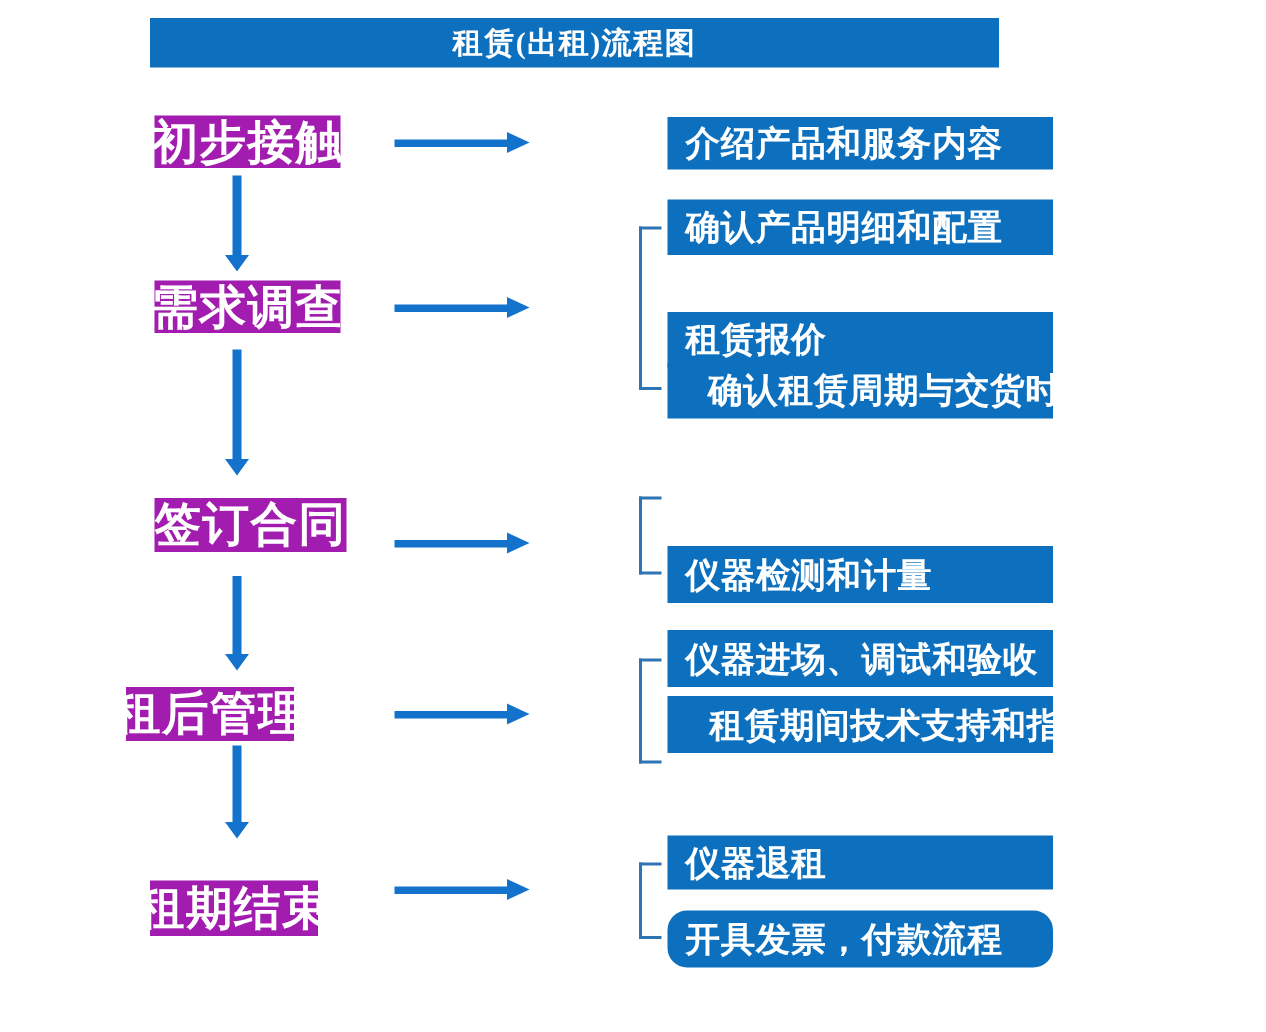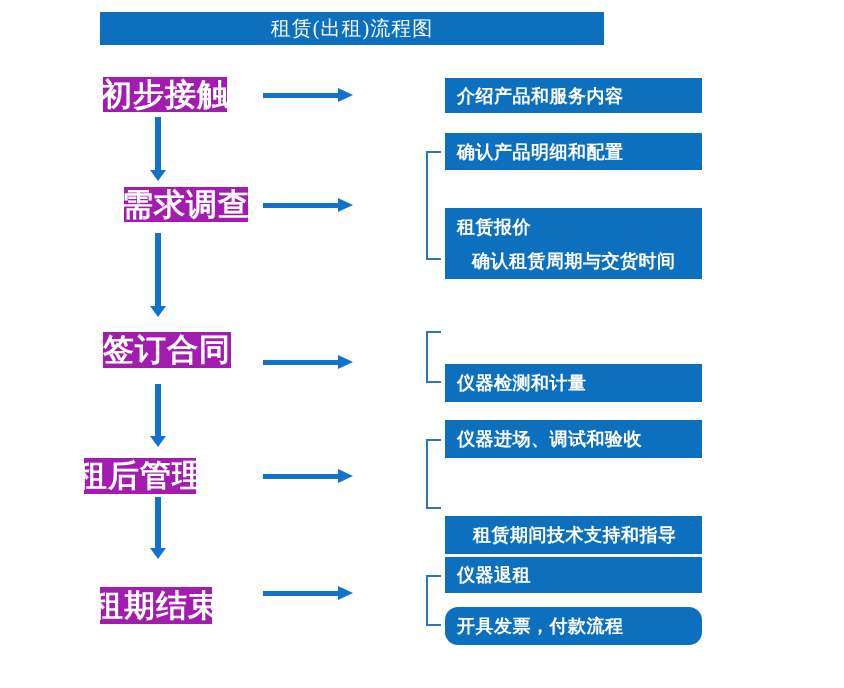--- a/index.html
+++ b/index.html
@@ -12,26 +12,26 @@
     position: relative;
     width: 844px;
     height: 688px;
     background: #ffffff;
     overflow: hidden;
   }
   .title-bar {
     position: absolute;
     left: 100px;
     top: 12px;
-    width: 504px;
+    width: 566px;
     height: 33px;
     background: #0d70be;
     color: #ffffff;
     font-size: 20px;
-    font-weight: normal;
+    font-weight: bold;
     display: flex;
     align-items: center;
     justify-content: center;
     letter-spacing: 1px;
   }
   .step-box {
     position: absolute;
     background: #a21caf;
     color: #ffffff;
     font-size: 31px;
@@ -41,21 +41,21 @@
     justify-content: center;
     letter-spacing: 1px;
     white-space: nowrap;
   }
   .detail-box {
     position: absolute;
     left: 445px;
     width: 257px;
     background: #0d70be;
     color: #ffffff;
-    font-size: 18px;
+    font-size: 23px;
     font-weight: bold;
     display: flex;
     align-items: center;
     padding-left: 12px;
     box-sizing: border-box;
     letter-spacing: 0.5px;
     white-space: nowrap;
   }
   
   .harrow {
@@ -120,32 +120,32 @@
 </head>
 <body>
 
 <div class="canvas">
 
   <div class="title-bar">
     <span>租赁(出租)流程图</span>
   </div>
 
   <div class="step-box" style="left:103px; top:77px;  width:124px; height:35px;">初步接触</div>
-  <div class="step-box" style="left:103px; top:187px; width:124px; height:35px;margin-left:21px;">需求调查</div>
+  <div class="step-box" style="left:103px; top:187px; width:124px; height:35px;">需求调查</div>
   <div class="step-box" style="left:103px; top:332px; width:128px; height:36px;">签订合同</div>
   <div class="step-box" style="left:84px; top:458px; width:112px; height:36px;">租后管理</div>
   <div class="step-box" style="left:100px; top:575px; width:112px; height:37px;margin-top:12px;">租期结束</div>
 
   <div class="detail-box" style="top:78px;  height:35px;">介绍产品和服务内容</div>
   <div class="detail-box" style="top:133px; height:37px;">确认产品明细和配置</div>
   <div class="detail-box" style="top:187px; height:37px;margin-top:21px;">租赁报价</div>
   <div class="detail-box" style="top:242px; height:37px;padding-left:27px;">确认租赁周期与交货时间</div>
   <div class="detail-box" style="top:364px; height:38px;">仪器检测和计量</div>
   <div class="detail-box" style="top:420px; height:38px;">仪器进场、调试和验收</div>
-  <div class="detail-box" style="top:516px; height:38px;padding-left:28px;">租赁期间技术支持和指导</div>
+  <div class="detail-box" style="top:464px; height:38px;padding-left:28px;">租赁期间技术支持和指导</div>
   <div class="detail-box" style="top:557px; height:36px;">仪器退租</div>
   <div class="detail-box" style="top:607px; height:38px;border-radius:13px;">开具发票，付款流程</div>
 
   <div class="harrow" style="top:88px;">
     <div class="shaft"></div>
     <div class="head"></div>
   </div>
   <div class="harrow" style="top:198px;">
     <div class="shaft"></div>
     <div class="head"></div>

